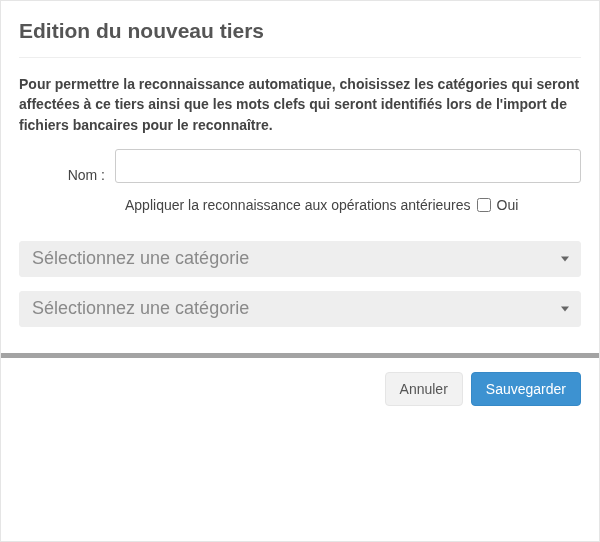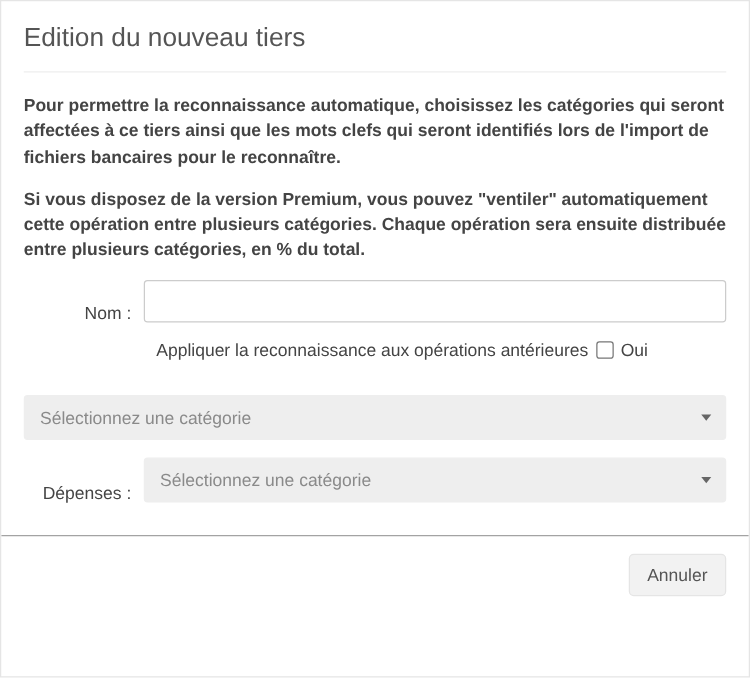--- a/index.html
+++ b/index.html
@@ -11,21 +11,21 @@
       width: 600px;
       height: 542px;
       overflow: hidden;
       border: 1px solid #e5e5e5;
     }
     .modal {
       padding: 18px 18px 0 18px;
     }
     .modal-title {
       font-size: 21px;
-      font-weight: 400;
+      font-weight: 700;
       color: #555;
       margin-bottom: 14px;
     }
     .divider {
       border: none;
       border-top: 1px solid #eee;
       margin-bottom: 16px;
     }
     .help-text p {
       color: #444;
@@ -75,39 +75,39 @@
       position: relative;
     }
     .select {
       width: 100%;
       height: 36px;
       background: #eeeeee;
       border: 1px solid #eeeeee;
       border-radius: 3px;
       padding: 7px 28px 7px 12px;
       color: #8a8a8a;
-      font-size: 14px;
+      font-size: 18px;
       display: flex;
       align-items: center;
       cursor: pointer;
     }
     .select-caret {
       position: absolute;
       right: 12px;
       top: 50%;
       transform: translateY(-50%);
       width: 0;
       height: 0;
       border-left: 4px solid transparent;
       border-right: 4px solid transparent;
       border-top: 5px solid #666;
       pointer-events: none;
     }
     .footer {
-      border-top: 1px solid #a3a3a3;
+      border-top: 5px solid #a3a3a3;
       padding: 14px 18px;
       display: flex;
       justify-content: flex-end;
       gap: 8px;
       margin-top: 26px;
     }
     .btn {
       padding: 8px 14px;
       font-size: 14px;
       border-radius: 4px;
@@ -127,21 +127,20 @@
   </style>
 </head>
 <body>
 
 <div class="modal">
   <h2 class="modal-title">Edition du nouveau tiers</h2>
   <hr class="divider">
 
   <div class="help-text">
     <p>Pour permettre la reconnaissance automatique, choisissez les catégories qui seront affectées à ce tiers ainsi que les mots clefs qui seront identifiés lors de l'import de fichiers bancaires pour le reconnaître.</p>
-    <p>Si vous disposez de la version Premium, vous pouvez "ventiler" automatiquement cette opération entre plusieurs catégories. Chaque opération sera ensuite distribuée entre plusieurs catégories, en % du total.</p>
   </div>
 
   <div class="form-row">
     <label class="form-label">Nom :</label>
     <input class="form-input" type="text" style="">
   </div>
 
 
   <div class="checkbox-row">
     <span class="cb-label">Appliquer la reconnaissance aux opérations antérieures</span>
@@ -152,25 +151,25 @@
   <div class="form-row">
     <div class="select-wrap">
       <div class="select">
         <span>Sélectionnez une catégorie</span>
       </div>
       <span class="select-caret"></span>
     </div>
   </div>
 
   <div class="form-row">
-    <label class="form-label">Dépenses :</label>
     <div class="select-wrap">
       <div class="select">
         <span>Sélectionnez une catégorie</span>
       </div>
       <span class="select-caret"></span>
     </div>
   </div>
 </div>
 
 <div class="footer">
   <button class="btn btn-default">Annuler</button>
+  <button class="btn btn-primary">Sauvegarder</button>
 </div>
 
 </body></html>

